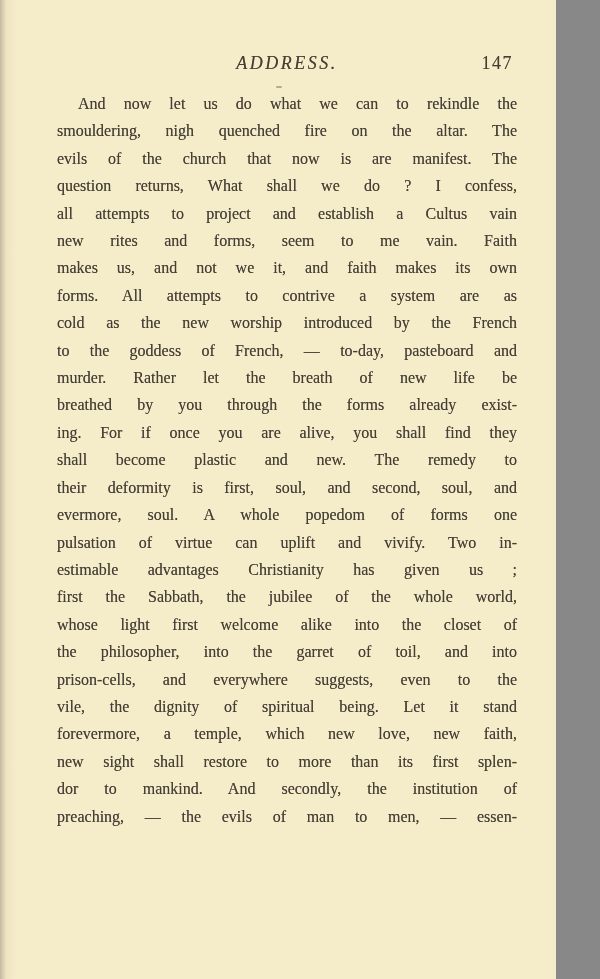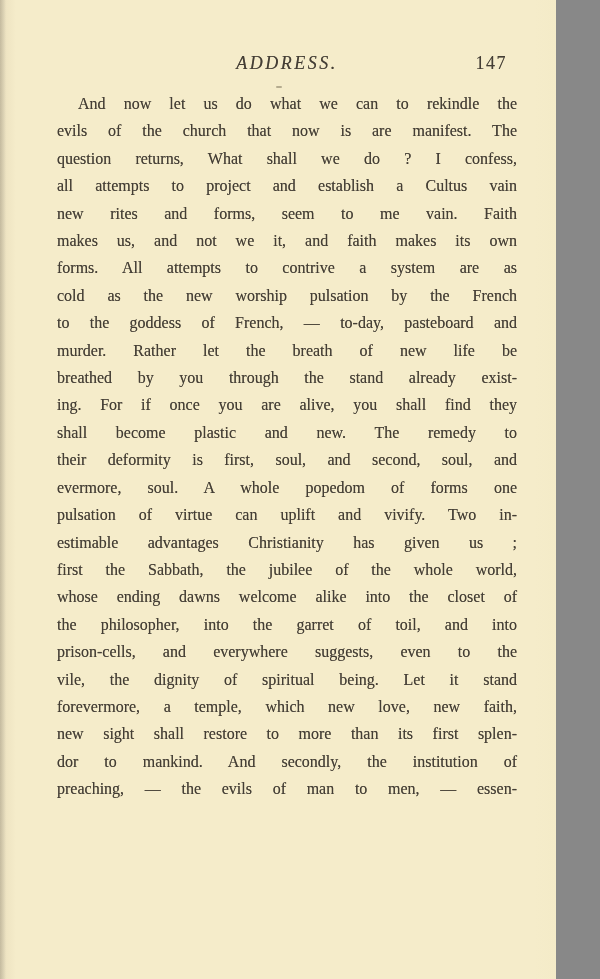--- a/index.html
+++ b/index.html
@@ -37,21 +37,21 @@
   .running-title {
     position: absolute;
     left: 0; right: 0;
     text-align: center;
     font-style: italic;
     letter-spacing: 2.5px;
     text-shadow: 0 0 0.4px rgba(68,62,53,0.55);
   }
   .page-number {
     position: absolute;
-    right: 10px;
+    right: 4px;
     top: 0;
     letter-spacing: 1.5px;
     text-shadow: 0 0 0.4px rgba(68,62,53,0.45);
   }
   .speck {
     position: absolute;
     left: 276px;
     top: 86px;
     width: 6px;
     height: 2px;
@@ -86,38 +86,39 @@
 
   <div class="header">
     <span class="running-title">ADDRESS.</span>
     <span class="page-number">147</span>
   </div>
 
   <div class="speck"></div>
 
   <div class="text-block">
     <div class="line indent">And now let us do what we can to rekindle the</div>
+    <div class="line">smouldering, nigh quenched fire on the altar. The</div>
     <div class="line">evils of the church that now is are manifest. The</div>
     <div class="line">question returns, What shall we do ? I confess,</div>
     <div class="line">all attempts to project and establish a Cultus vain</div>
     <div class="line">new rites and forms, seem to me vain. Faith</div>
     <div class="line">makes us, and not we it, and faith makes its own</div>
     <div class="line">forms. All attempts to contrive a system are as</div>
-    <div class="line">cold as the new worship pulsation by the French</div>
+    <div class="line">cold as the new worship introduced by the French</div>
     <div class="line">to the goddess of French, — to-day, pasteboard and</div>
     <div class="line">murder. Rather let the breath of new life be</div>
-    <div class="line">breathed by you through the stand already exist-</div>
+    <div class="line">breathed by you through the forms already exist-</div>
     <div class="line">ing. For if once you are alive, you shall find they</div>
     <div class="line">shall become plastic and new. The remedy to</div>
     <div class="line">their deformity is first, soul, and second, soul, and</div>
     <div class="line">evermore, soul. A whole popedom of forms one</div>
     <div class="line">pulsation of virtue can uplift and vivify. Two in-</div>
     <div class="line">estimable advantages Christianity has given us ;</div>
     <div class="line">first the Sabbath, the jubilee of the whole world,</div>
-    <div class="line">whose ending dawns welcome alike into the closet of</div>
+    <div class="line">whose light first welcome alike into the closet of</div>
     <div class="line">the philosopher, into the garret of toil, and into</div>
     <div class="line">prison-cells, and everywhere suggests, even to the</div>
     <div class="line">vile, the dignity of spiritual being. Let it stand</div>
     <div class="line">forevermore, a temple, which new love, new faith,</div>
     <div class="line">new sight shall restore to more than its first splen-</div>
     <div class="line">dor to mankind. And secondly, the institution of</div>
     <div class="line">preaching, — the evils of man to men, — essen-</div>
   </div>
 </div>
 

